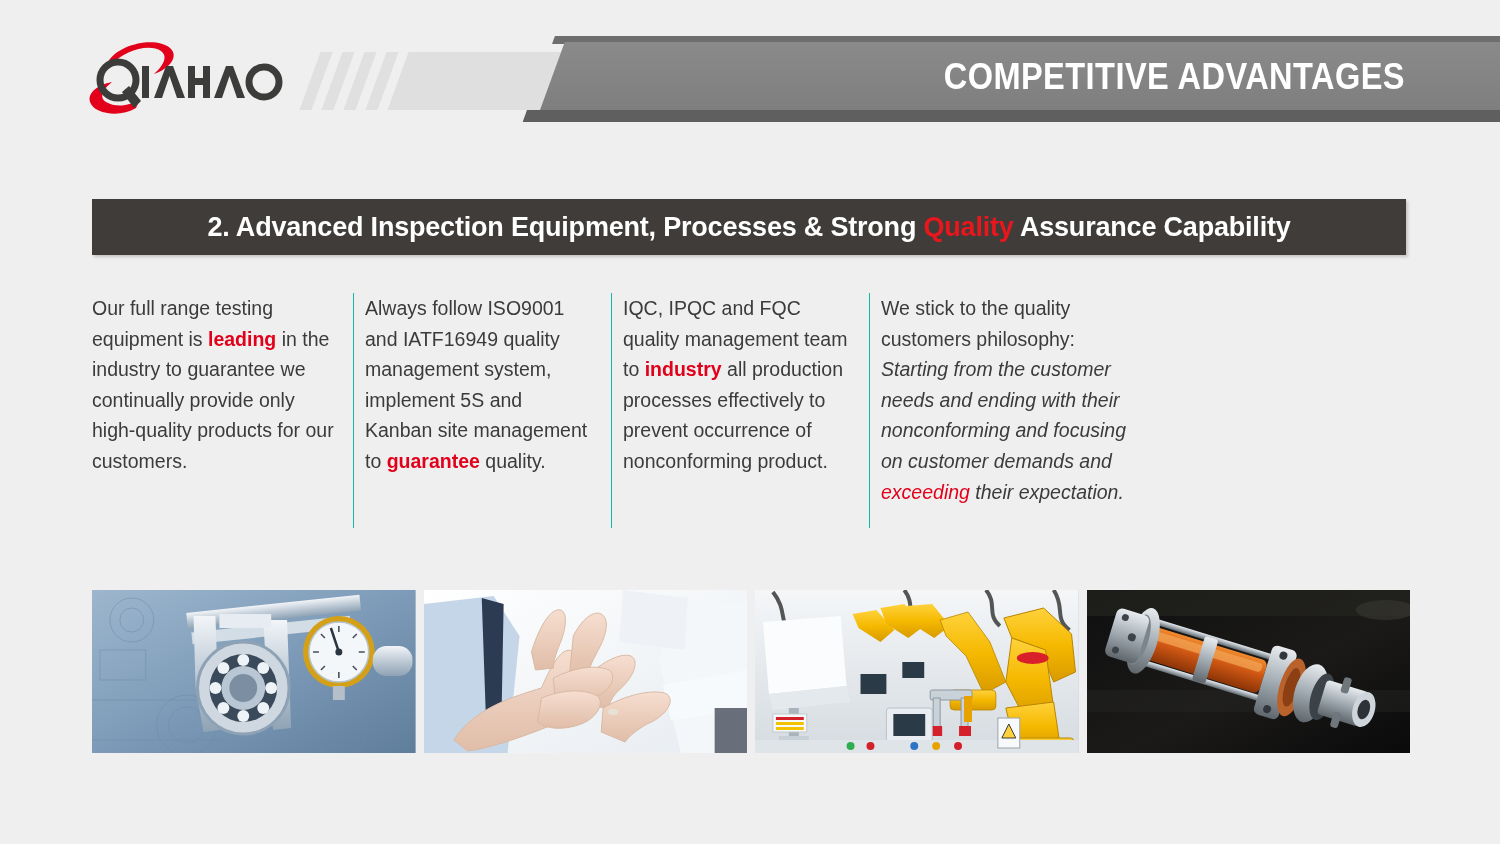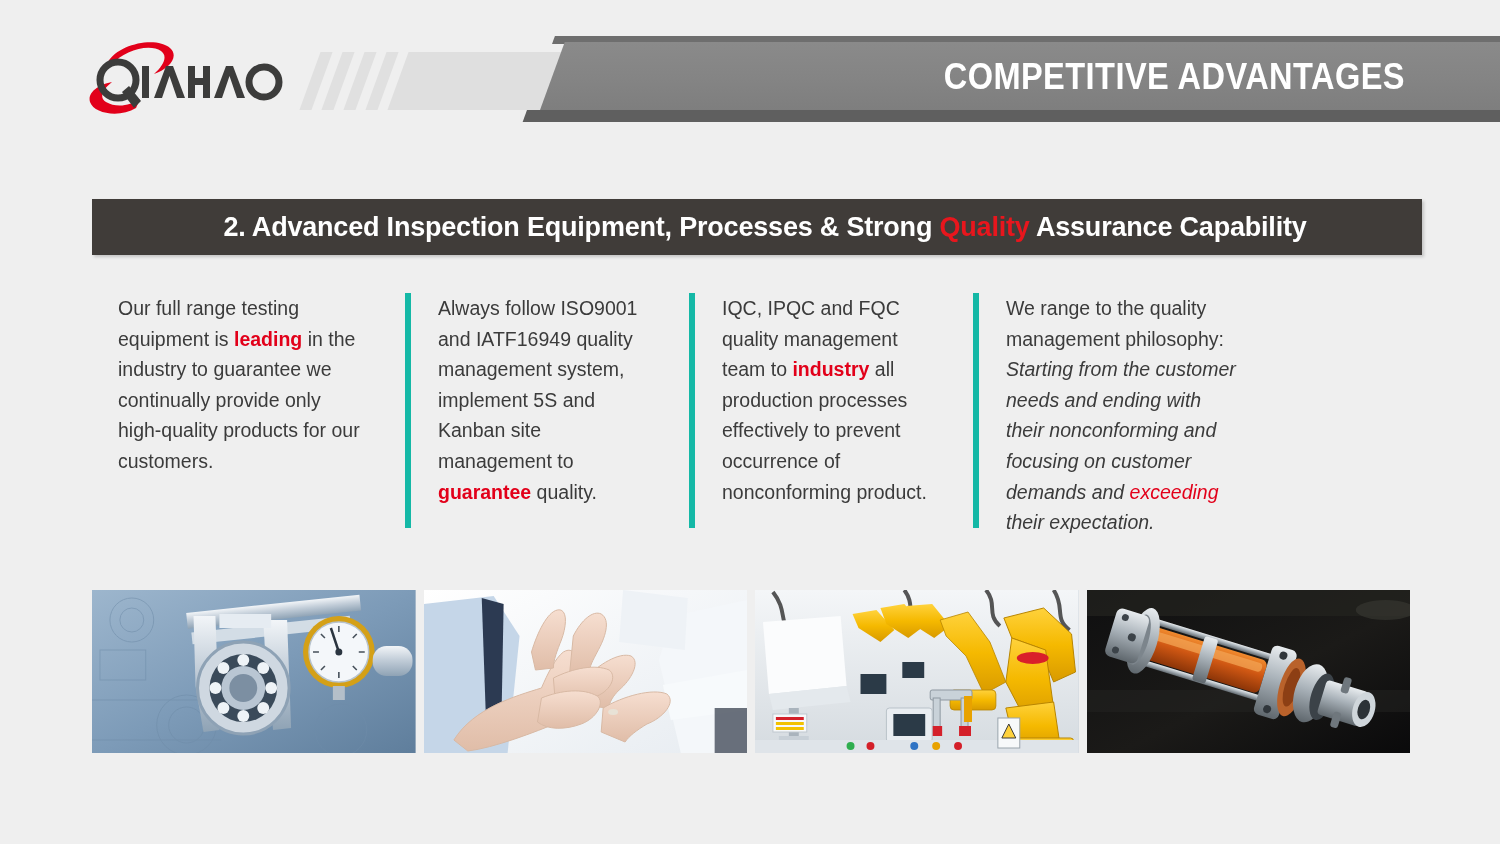--- a/index.html
+++ b/index.html
@@ -110,21 +110,20 @@
     position: absolute;
     left: 92px;
     top: 199px;
     width: 1314px;
     height: 56px;
     background: #403c39;
     box-shadow: 2px 2px 3px rgba(0,0,0,0.18);
     display: flex;
     align-items: center;
     justify-content: center;
-    padding-left: 16px;
   }
   #title-text {
     color: #ffffff;
     font-size: 27px;
     font-weight: bold;
     white-space: nowrap;
     letter-spacing: -0.2px;
   }
   #title-text .hl {
     color: #e8161d;
@@ -136,25 +135,24 @@
     left: 92px;
     top: 293px;
     width: 1320px;
     height: 235px;
     display: flex;
   }
   .col {
     position: relative;
     box-sizing: border-box;
     padding-right: 18px;
-    margin-left: 26px;
   }
   .col + .col {
-    border-left: 6px solid #14b8a6;
-    padding-left: 27px;
+    border-left: 1px solid #14b8a6;
+    padding-left: 11px;
   }
   .col-text {
     font-family: "Liberation Sans", sans-serif;
     font-size: 19.5px;
     line-height: 30.6px;
     color: #3b3b3b;
   }
   .col-text b { color: #e2001a; font-weight: bold; }
   .col-text i { font-style: italic; }
   .col-text b.i { font-style: italic; color: #e2001a; font-weight: normal; }
@@ -237,21 +235,21 @@
     <div class="col c0">
       <div class="col-text"><span>Our full range testing equipment is </span><b>leading</b><span> in the industry to guarantee we continually provide only high-quality products for our customers.</span></div>
     </div>
     <div class="col c1">
       <div class="col-text"><span>Always follow ISO9001 and IATF16949 quality management system, implement 5S and Kanban site management to </span><b>guarantee</b><span> quality.</span></div>
     </div>
     <div class="col c2">
       <div class="col-text"><span>IQC, IPQC and FQC quality management team to </span><b>industry</b><span> all production processes effectively to prevent occurrence  of nonconforming product.</span></div>
     </div>
     <div class="col c4">
-      <div class="col-text"><span>We range to the quality management philosophy: </span><i>Starting from the customer needs and ending with their nonconforming and focusing on customer demands and </i><b class="i">exceeding</b><i> their expectation.</i></div>
+      <div class="col-text"><span>We stick to the quality customers philosophy: </span><i>Starting from the customer needs and ending with their nonconforming and focusing on customer demands and </i><b class="i">exceeding</b><i> their expectation.</i></div>
     </div>
   </div>
 
   <div id="photos">
 
     <div class="photo">
       <svg viewBox="0 0 325 163" preserveAspectRatio="none">
         <defs>
           <linearGradient id="bp" x1="0" y1="0" x2="1" y2="1">
             <stop offset="0%" stop-color="#9db6cd"></stop>

